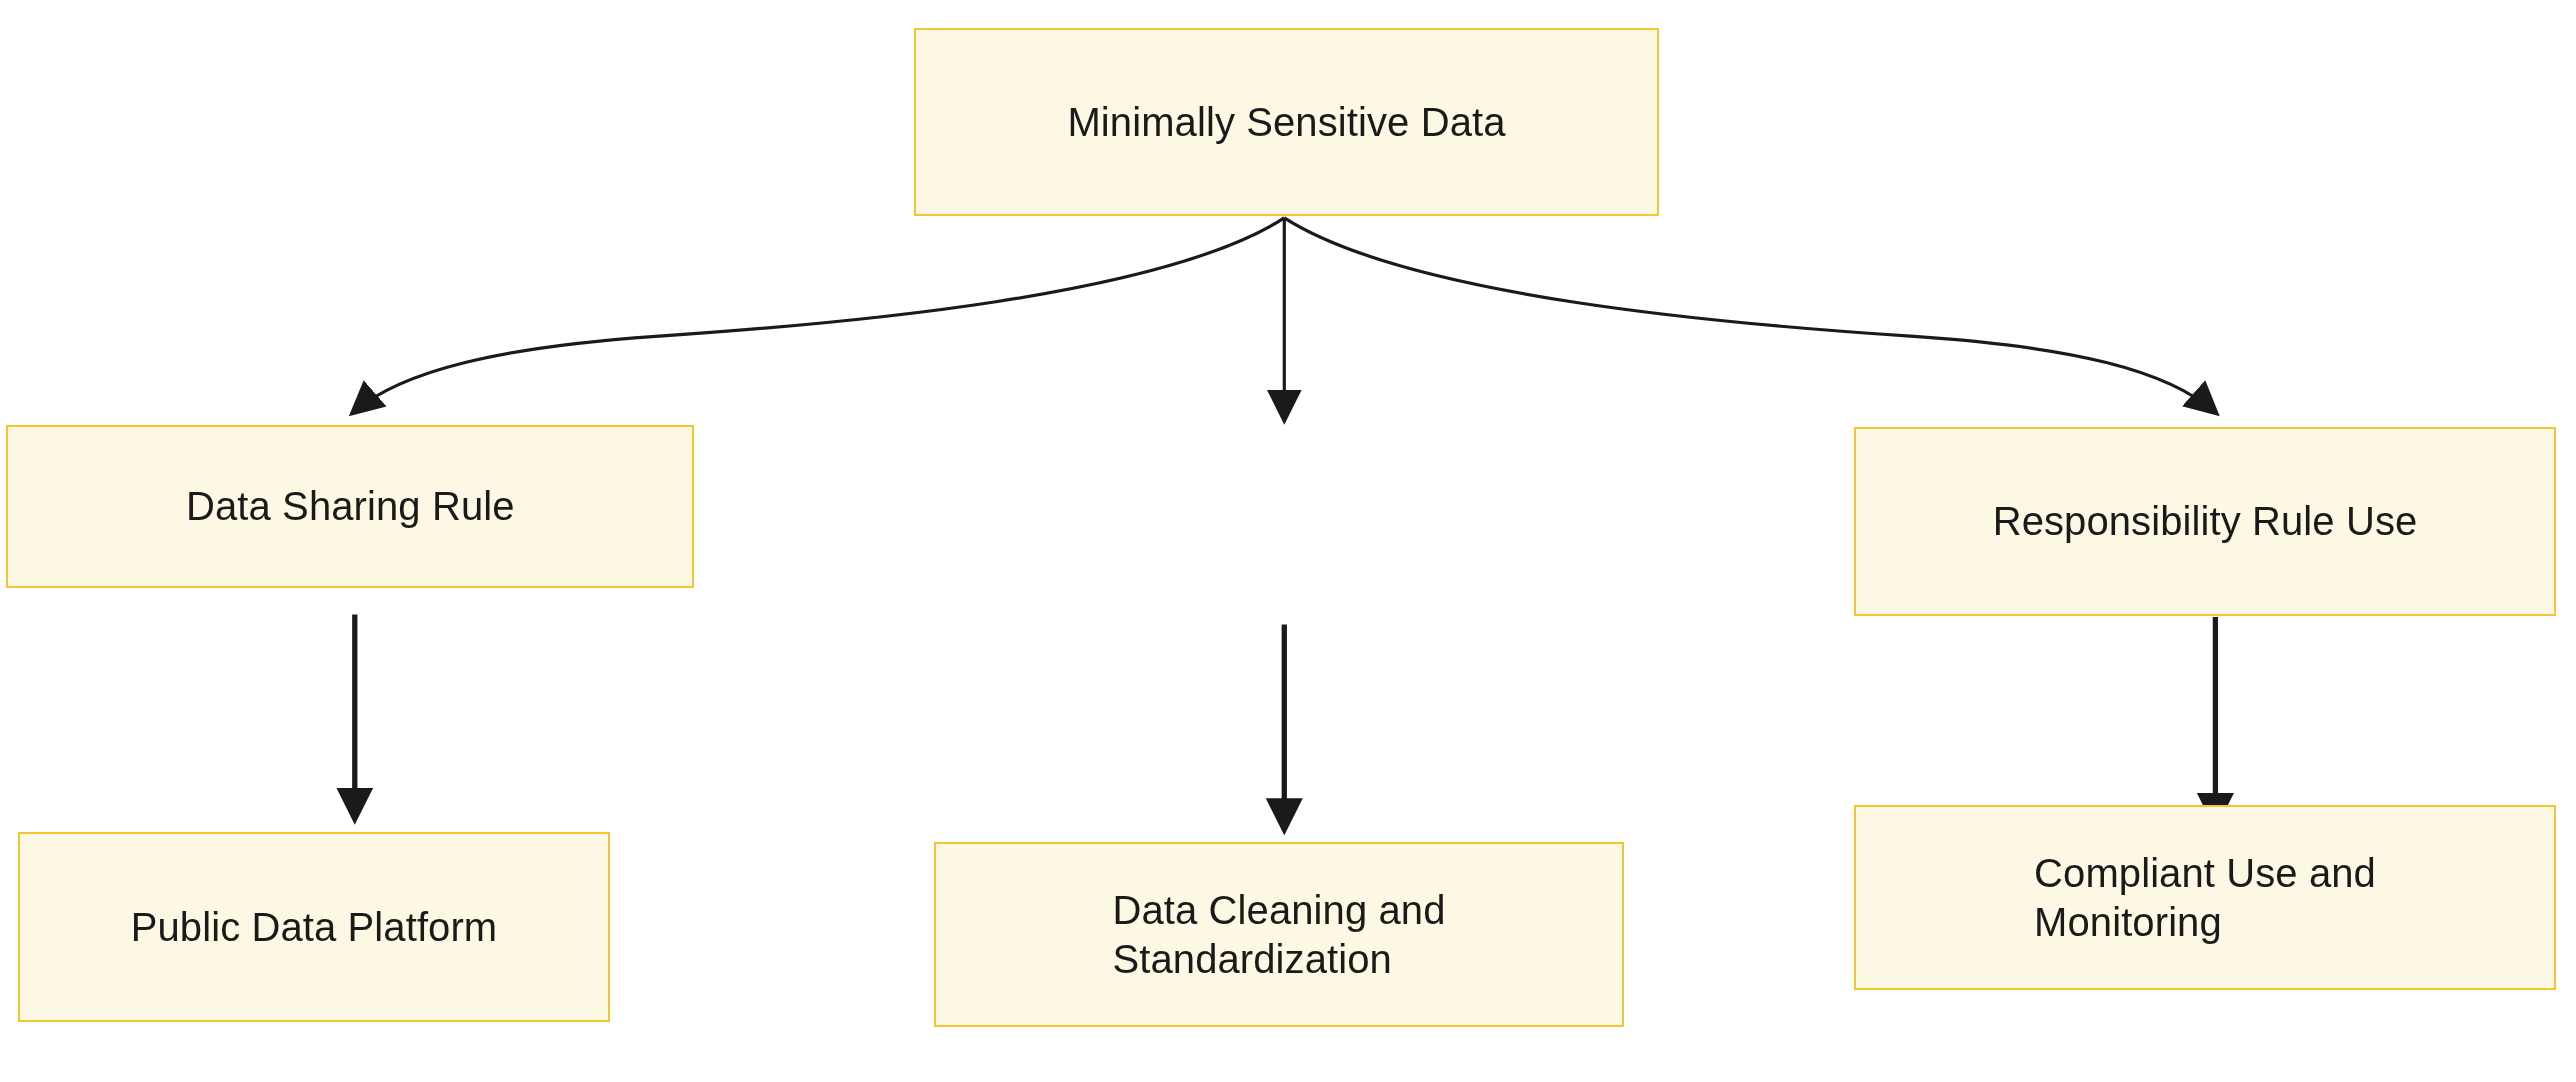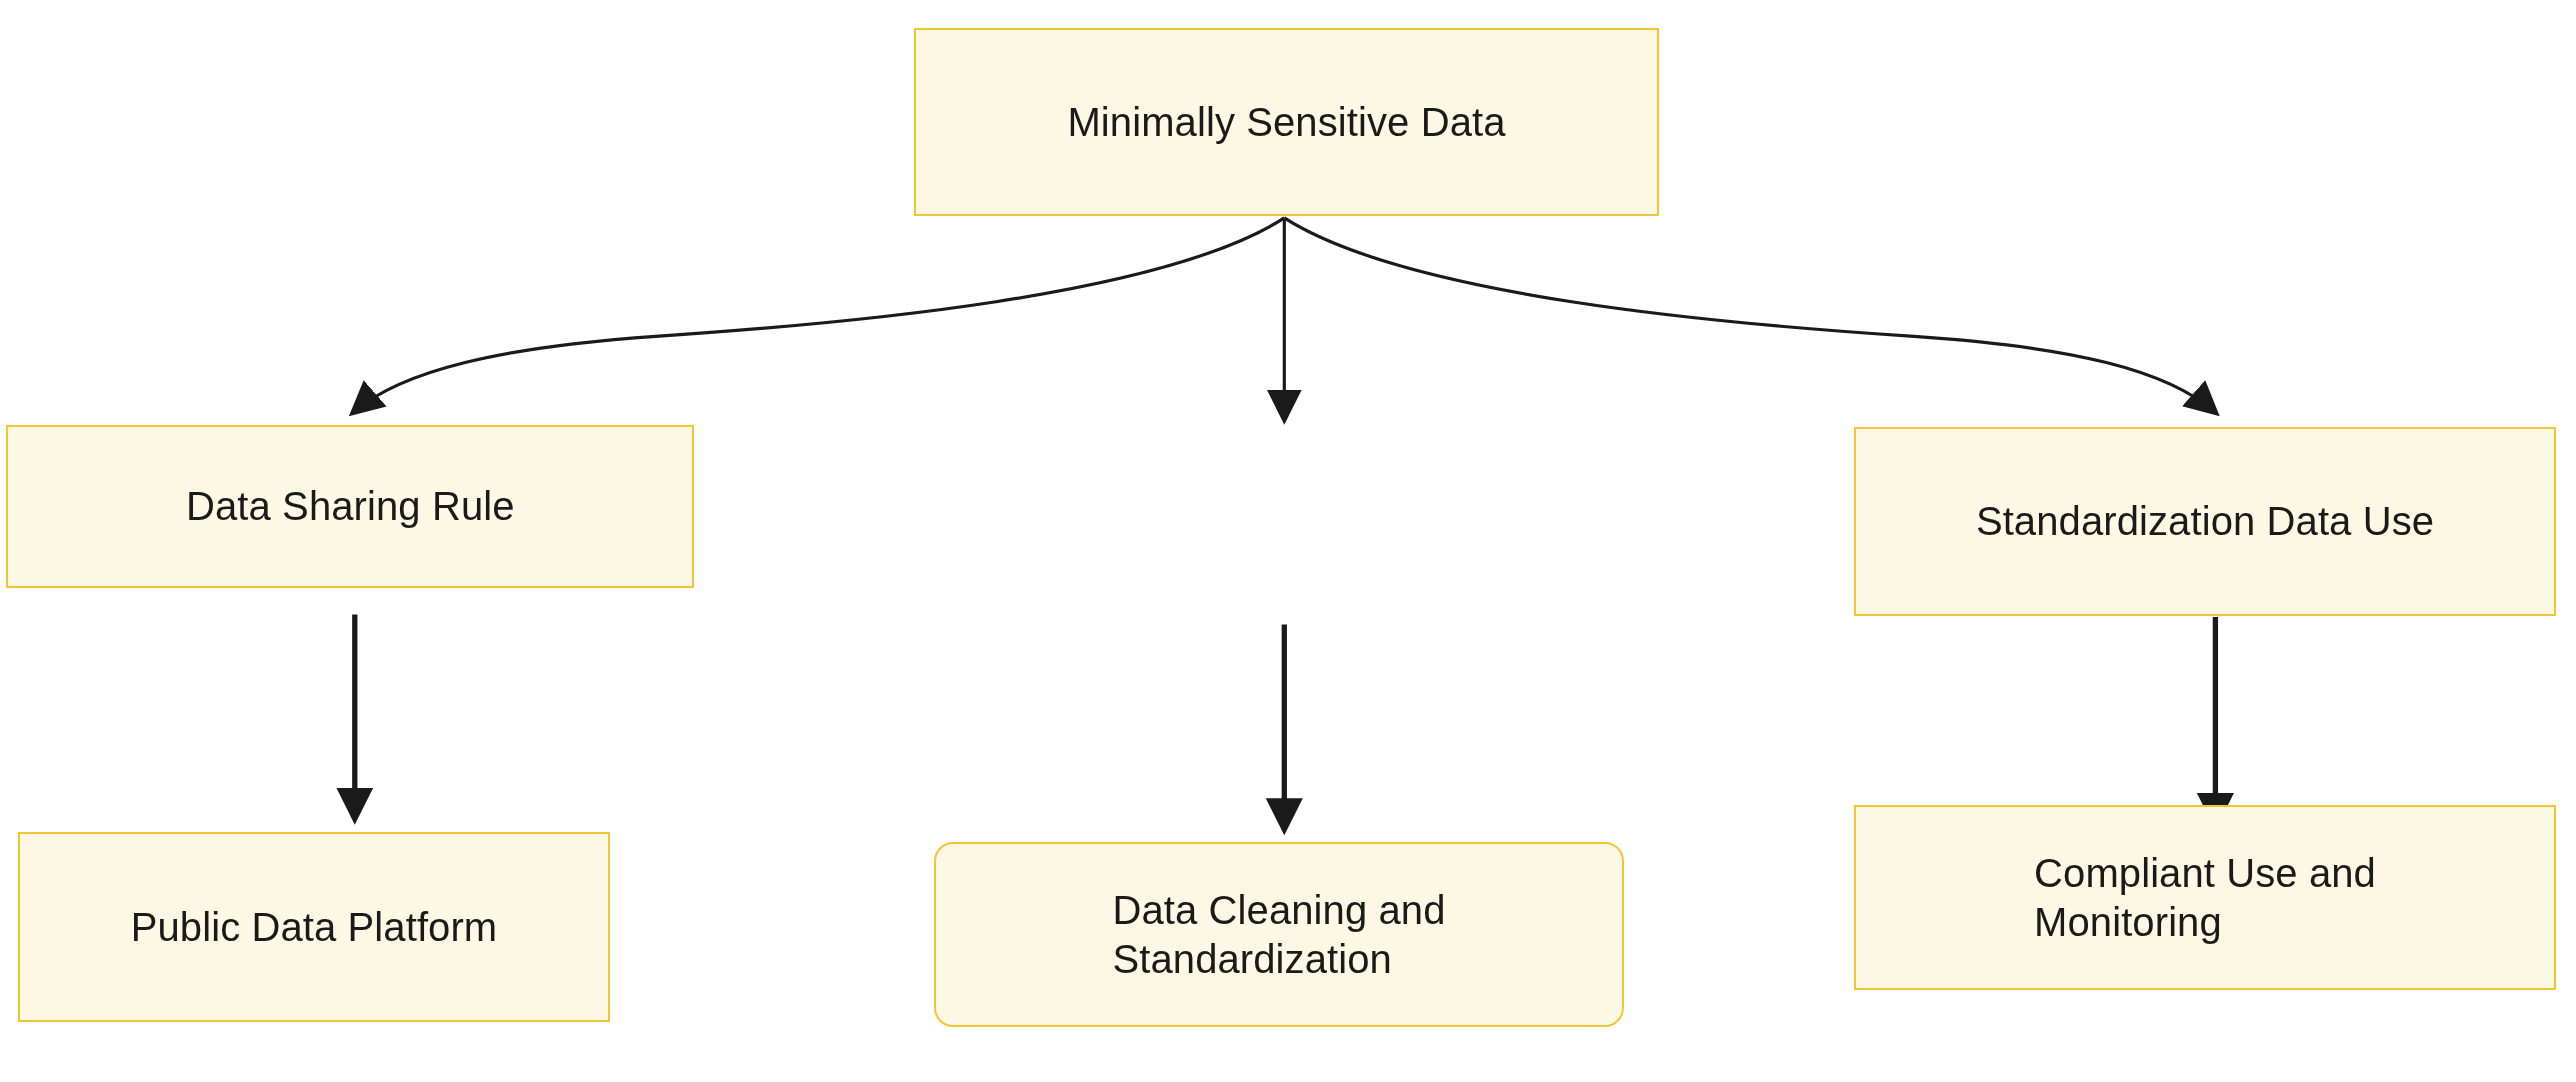--- a/index.html
+++ b/index.html
@@ -73,28 +73,28 @@
   <div class="node" style="left:914px; top:28px; width:745px; height:188px;">
     <span class="node-label">Minimally Sensitive Data</span>
   </div>
 
   <div class="node" style="left:6.3px; top:425px; width:688px; height:163px;">
     <span class="node-label">Data Sharing Rule</span>
   </div>
 
 
   <div class="node" style="left:1854px; top:427px; width:702px; height:189px;">
-    <span class="node-label">Standardization Data Use</span>
+    <span class="node-label">Responsibility Rule Use</span>
   </div>
 
   <div class="node" style="left:18px; top:832px; width:592px; height:190px;">
     <span class="node-label">Public Data Platform</span>
   </div>
 
-  <div class="node" style="left:934px; top:842px; width:690px; height:185px;border-radius:19px;">
+  <div class="node" style="left:934px; top:842px; width:690px; height:185px;">
     <span class="node-label">Data Cleaning and
 Standardization</span>
   </div>
 
   <div class="node" style="left:1854px; top:805px; width:702px; height:185px;">
     <span class="node-label">Compliant Use and
 Monitoring</span>
   </div>
 
 </div>

